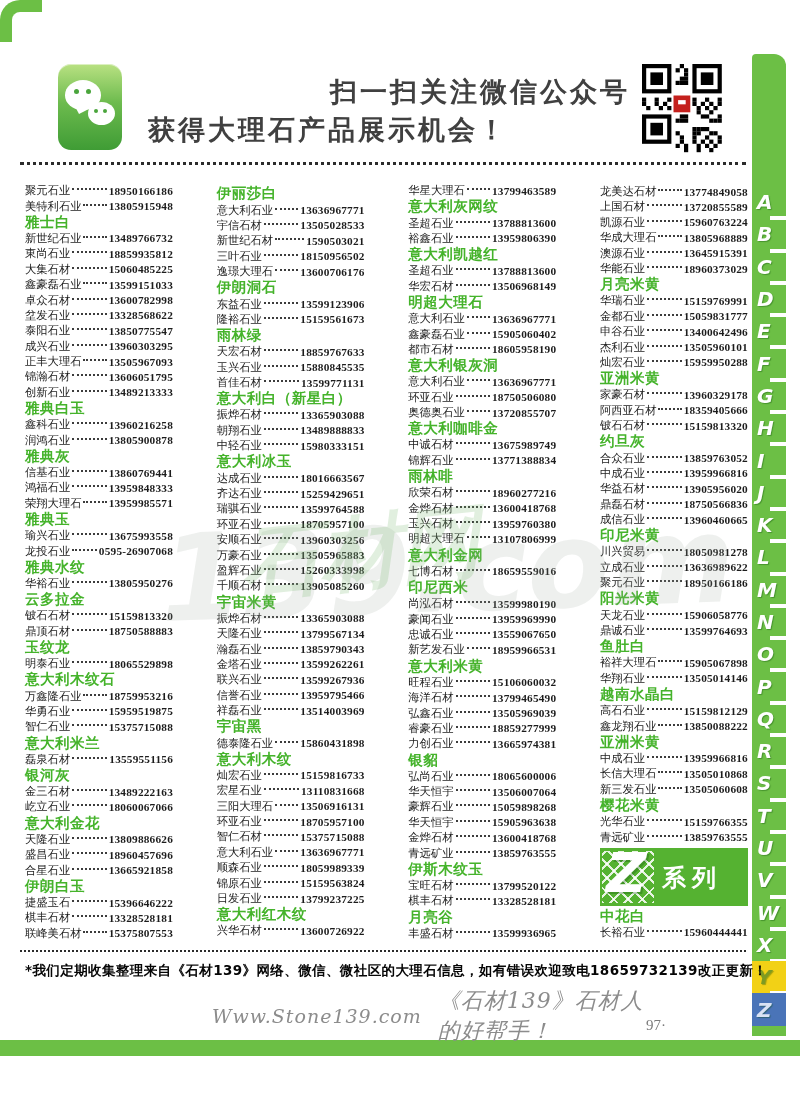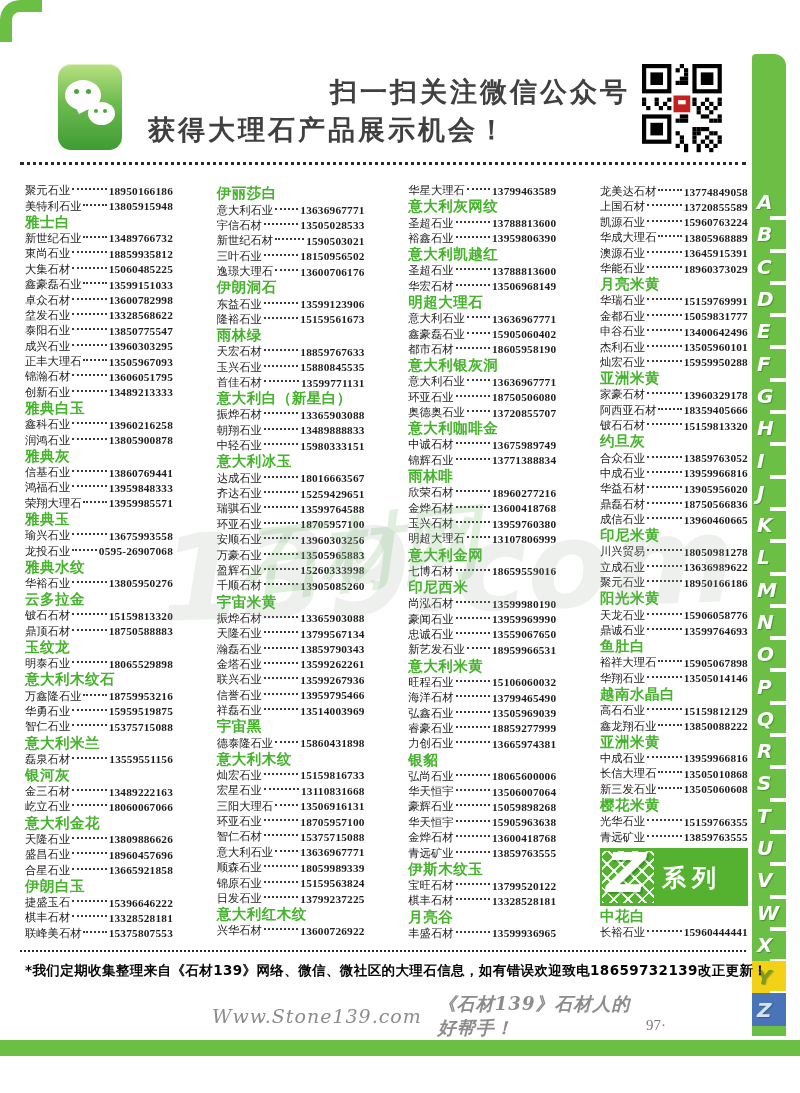--- a/index.html
+++ b/index.html
@@ -67,21 +67,21 @@
        color:rgba(160,170,160,0.18);transform:rotate(-2deg);}
   .wm2{left:240px;top:500px;font-size:80px;font-family:"DejaVu Serif",serif;font-weight:bold;
        color:rgba(120,180,110,0.22);transform:rotate(-6deg);}
   
   .footnote{position:absolute;left:25px;top:962px;width:725px;font-family:"DejaVu Sans","Liberation Sans",sans-serif;
             font-weight:bold;font-size:13.5px;color:#060606;letter-spacing:0.4px;white-space:nowrap;text-align:right;}
   .greenbar{position:absolute;left:0;top:1040px;width:800px;height:16px;background:#6cbf45;}
   .bottomline{position:absolute;left:0;top:1002px;width:708px;height:28px;display:flex;align-items:center;
               color:#8c8c8c;font-style:italic;}
   .site{margin-left:212px;font-size:19px;letter-spacing:1px;font-family:"DejaVu Serif",serif;}
-  .slogan{margin-left:16px;font-size:18px;letter-spacing:1px;font-family:"DejaVu Serif",serif;font-weight:bold;}
+  .slogan{margin-left:16px;font-size:22px;letter-spacing:1px;font-family:"DejaVu Serif",serif;}
   .pageno{margin-left:auto;margin-right:42px;font-size:15px;font-style:normal;color:#7a7a7a;margin-top:18px;}
 </style>
 </head>
 <body>
 
 <div class="corner-tl"></div>
 
 <div class="header">
   <div class="wx">
     <div class="t1"></div>

